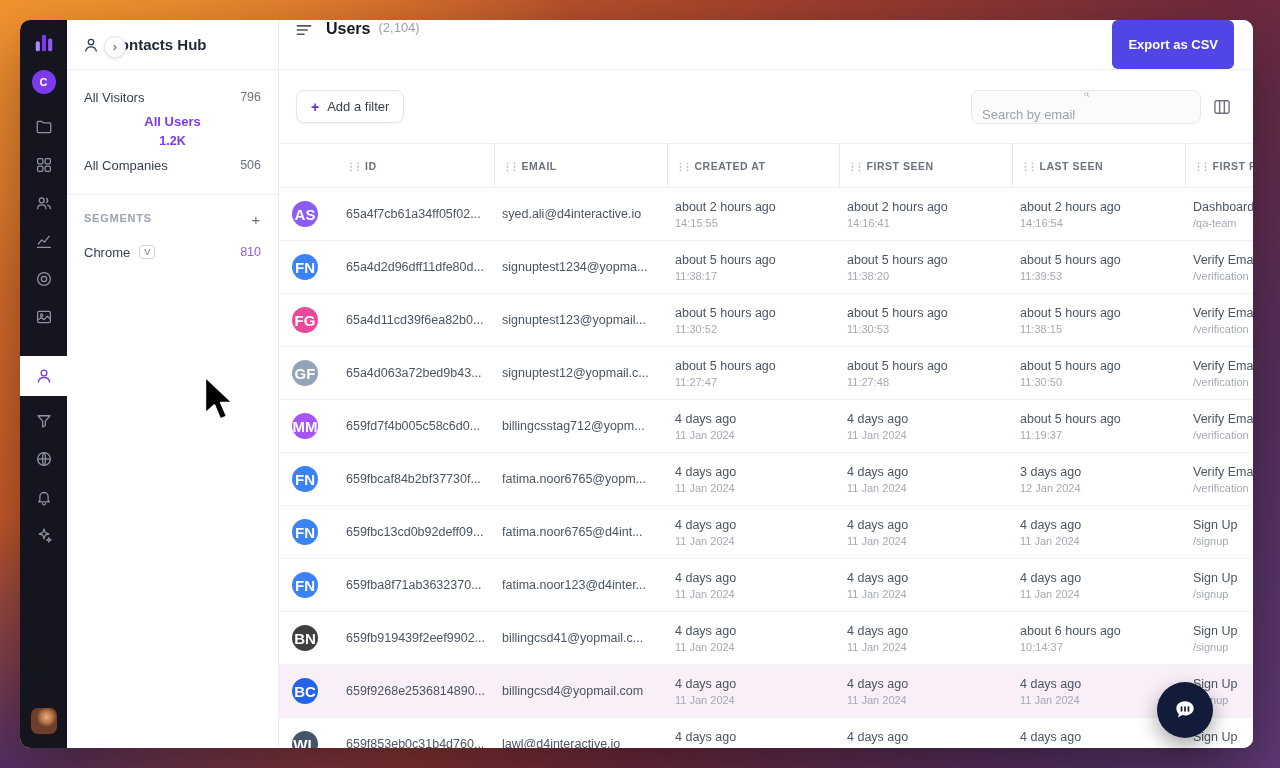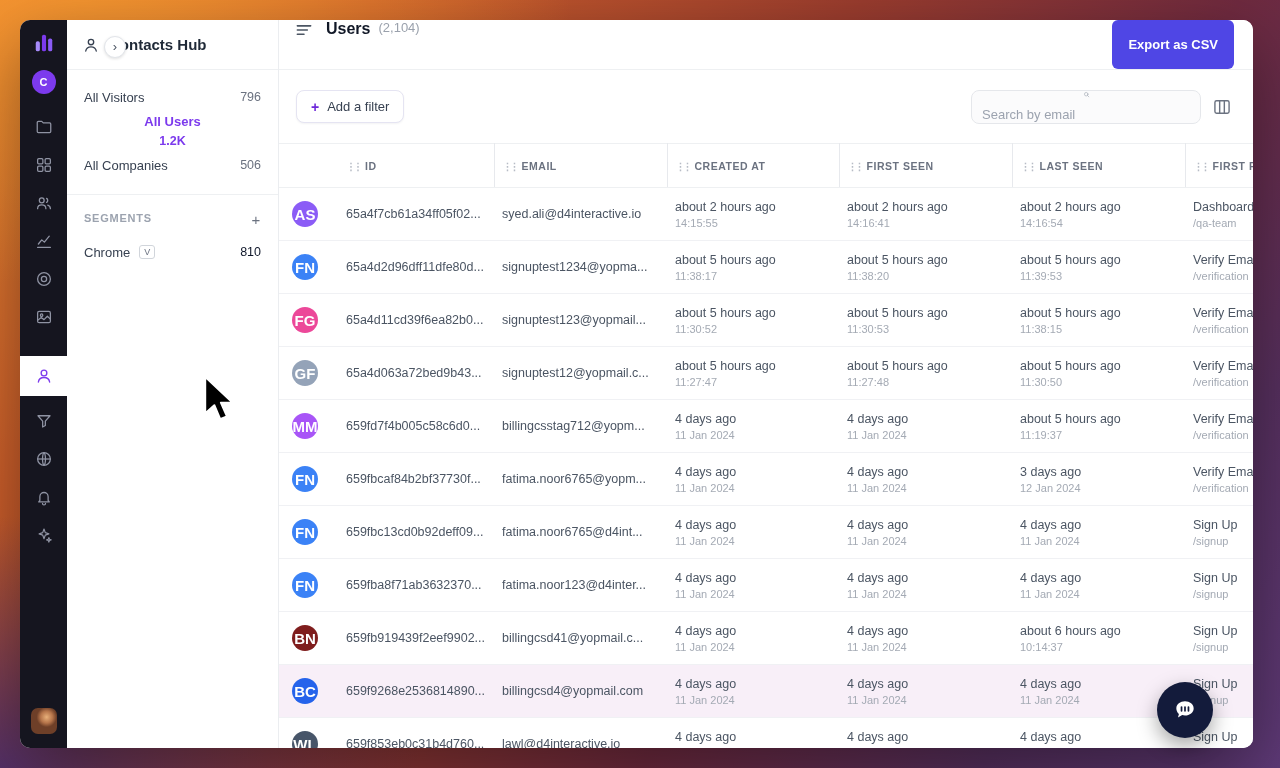--- a/index.html
+++ b/index.html
@@ -32,21 +32,21 @@
     font-size:15px;font-weight:700;color:#1f2937;}
   .sb-list{padding:10px 0 12px;border-bottom:1px solid #eef0f2;}
   .sb-item{height:34px;display:flex;align-items:center;justify-content:space-between;padding:0 17px;font-size:13px;color:#374151;cursor:pointer;}
   .sb-item .cnt{color:#6b7280;font-size:12.5px;}
   .sb-item.active{color:#7c3aed;font-weight:700;flex-direction:column;}
   .sb-item.active .cnt{color:#7c3aed;font-weight:700;}
   .sb-sec{display:flex;align-items:flex-start;justify-content:space-between;padding:17px 17px 9px;color:#9ca3af;font-size:11px;font-weight:700;letter-spacing:.07em;}
   .sb-sec .plus{color:#6b7280;font-size:15px;font-weight:400;cursor:pointer;line-height:1;}
   .sb-seg{height:32px;display:flex;align-items:center;padding:0 17px;font-size:13px;color:#374151;cursor:pointer;}
   .badge-v{margin-left:9px;border:1px solid #d1d5db;border-radius:3px;font-size:9px;color:#6b7280;padding:1px 4px;background:#fff;}
-  .sb-seg .cnt{margin-left:auto;color:#0f172a;font-size:12.5px;}
+  .sb-seg .cnt{margin-left:auto;color:#8b5cf6;font-size:12.5px;}
   .collapse-btn{position:absolute;left:37px;top:16px;width:20px;height:20px;border-radius:50%;background:#fff;
     border:1px solid #e2e5ea;box-shadow:0 1px 3px rgba(0,0,0,.12);z-index:6;cursor:pointer;
     display:flex;align-items:center;justify-content:center;color:#4b5563;font-size:13px;line-height:1;}
   .collapse-btn::before{content:"›";margin-top:-2px;}
   
   .main{flex:1;min-width:0;display:flex;flex-direction:column;background:#fff;}
   .topbar{height:49px;flex:0 0 49px;display:flex;gap:12px;padding:0 19px 0 15px;border-bottom:1px solid #eef0f2;}
   .page-title{font-size:16px;font-weight:700;color:#111827;}
   .page-count{font-size:13px;color:#9aa1ac;margin-left:-4px;}
   .export-btn{margin-left:auto;background:#4f46e5;color:#fff;font-size:13px;font-weight:600;border:none;border-radius:6px;
@@ -473,21 +473,21 @@
       <div class="t1">4 days ago</div>
       <div class="t2">11 Jan 2024</div>
     </td>
     <td>
       <div class="t1">Sign Up</div>
       <div class="t2">/signup</div>
     </td>
   </tr>
             <tr>
     <td class="td-av">
-                <span class="badge" style="background: #7f1d1d;">BN</span>
+                <span class="badge" style="background: #404040;">BN</span>
               </td>
     <td>
                 <div class="cell-id">659fb919439f2eef9902...</div>
               </td>
     <td>
                 <div class="cell-email">billingcsd41@yopmail.c...</div>
               </td>
     <td>
       <div class="t1">4 days ago</div>
       <div class="t2">11 Jan 2024</div>

